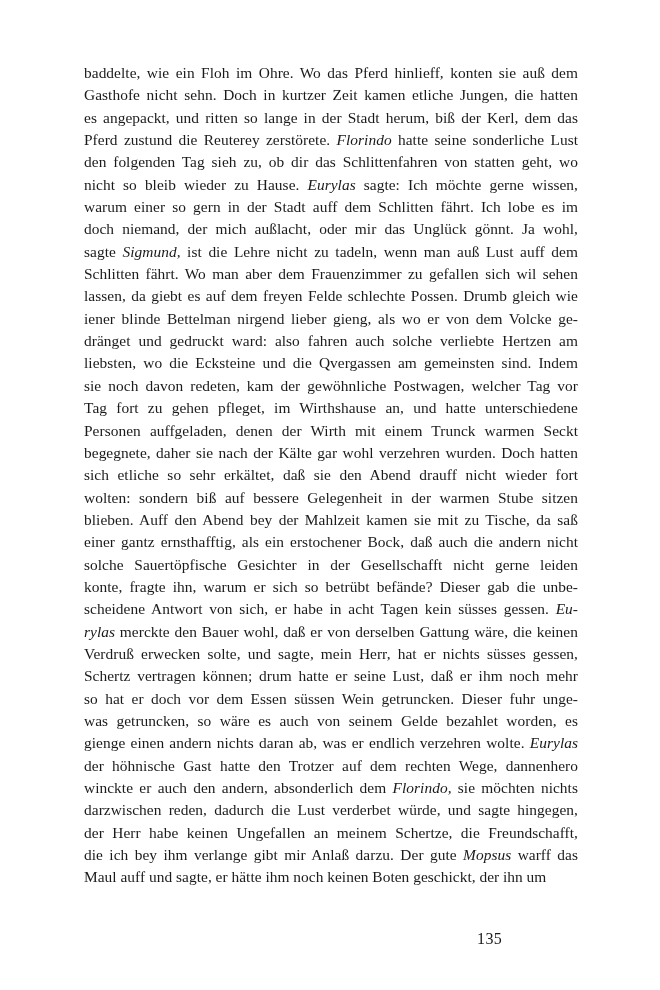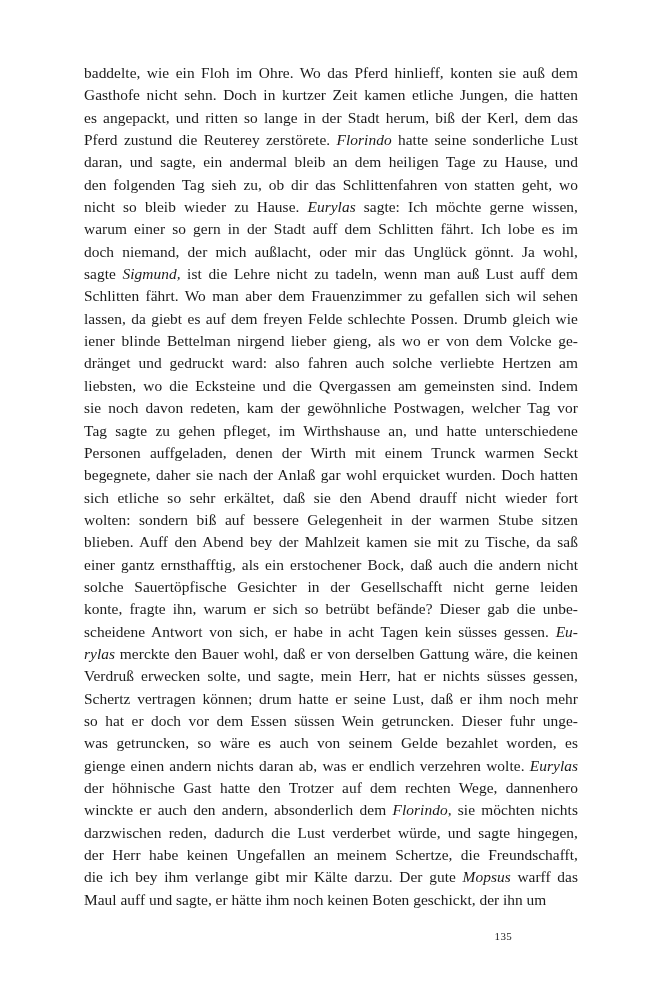--- a/index.html
+++ b/index.html
@@ -46,71 +46,70 @@
     white-space: nowrap;
   }
   .line.last {
     text-align-last: left;
   }
   em, .it {
     font-style: italic;
   }
   .folio {
     position: absolute;
-    right: 68px;
+    right: 78px;
     top: 930px;
     font-family: "Liberation Serif", "DejaVu Serif", serif;
-    font-size: 11px;
+    font-size: 16px;
     color: #1a1a1a;
     letter-spacing: 0.3px;
   }
 </style>
 </head>
 <body>
 
 <div class="page">
 
   <div class="text-block">
     <p id="body-paragraph">
         <span class="line"><span>baddelte, wie ein Floh im Ohre. Wo das Pferd hinlieff, konten sie auß dem</span></span>
         <span class="line"><span>Gasthofe nicht sehn. Doch in kurtzer Zeit kamen etliche Jungen, die hatten</span></span>
         <span class="line"><span>es angepackt, und ritten so lange in der Stadt herum, biß der Kerl, dem das</span></span>
         <span class="line"><span>Pferd zustund die Reuterey zerstörete. </span><em>Florindo</em><span> hatte seine sonderliche Lust</span></span>
-        <span class="line"><span>daran, und sagte, ein andermal bleib an dem heiligen Tage zu Hause, und</span></span>
         <span class="line"><span>den folgenden Tag sieh zu, ob dir das Schlittenfahren von statten geht, wo</span></span>
         <span class="line"><span>nicht so bleib wieder zu Hause. </span><em>Eurylas</em><span> sagte: Ich möchte gerne wissen,</span></span>
         <span class="line"><span>warum einer so gern in der Stadt auff dem Schlitten fährt. Ich lobe es im</span></span>
         <span class="line"><span>doch niemand, der mich außlacht, oder mir das Unglück gönnt. Ja wohl,</span></span>
         <span class="line"><span>sagte </span><em>Sigmund,</em><span> ist die Lehre nicht zu tadeln, wenn man auß Lust auff dem</span></span>
         <span class="line"><span>Schlitten fährt. Wo man aber dem Frauenzimmer zu gefallen sich wil sehen</span></span>
         <span class="line"><span>lassen, da giebt es auf dem freyen Felde schlechte Possen. Drumb gleich wie</span></span>
         <span class="line"><span>iener blinde Bettelman nirgend lieber gieng, als wo er von dem Volcke ge-</span></span>
         <span class="line"><span>dränget und gedruckt ward: also fahren auch solche verliebte Hertzen am</span></span>
         <span class="line"><span>liebsten, wo die Ecksteine und die Qvergassen am gemeinsten sind. Indem</span></span>
         <span class="line"><span>sie noch davon redeten, kam der gewöhnliche Postwagen, welcher Tag vor</span></span>
-        <span class="line"><span>Tag sagte zu gehen pfleget, im Wirthshause an, und hatte unterschiedene</span></span>
+        <span class="line"><span>Tag fort zu gehen pfleget, im Wirthshause an, und hatte unterschiedene</span></span>
         <span class="line"><span>Personen auffgeladen, denen der Wirth mit einem Trunck warmen Seckt</span></span>
-        <span class="line"><span>begegnete, daher sie nach der Anlaß gar wohl erquicket wurden. Doch hatten</span></span>
+        <span class="line"><span>begegnete, daher sie nach der Kälte gar wohl verzehren wurden. Doch hatten</span></span>
         <span class="line"><span>sich etliche so sehr erkältet, daß sie den Abend drauff nicht wieder fort</span></span>
         <span class="line"><span>wolten: sondern biß auf bessere Gelegenheit in der warmen Stube sitzen</span></span>
         <span class="line"><span>blieben. Auff den Abend bey der Mahlzeit kamen sie mit zu Tische, da saß</span></span>
         <span class="line"><span>einer gantz ernsthafftig, als ein erstochener Bock, daß auch die andern nicht</span></span>
         <span class="line"><span>solche Sauertöpfische Gesichter in der Gesellschafft nicht gerne leiden</span></span>
         <span class="line"><span>konte, fragte ihn, warum er sich so betrübt befände? Dieser gab die unbe-</span></span>
         <span class="line"><span>scheidene Antwort von sich, er habe in acht Tagen kein süsses gessen. </span><em>Eu-</em></span>
         <span class="line"><em>rylas</em><span> merckte den Bauer wohl, daß er von derselben Gattung wäre, die keinen</span></span>
         <span class="line"><span>Verdruß erwecken solte, und sagte, mein Herr, hat er nichts süsses gessen,</span></span>
         <span class="line"><span>Schertz vertragen können; drum hatte er seine Lust, daß er ihm noch mehr</span></span>
         <span class="line"><span>so hat er doch vor dem Essen süssen Wein getruncken. Dieser fuhr unge-</span></span>
         <span class="line"><span>was getruncken, so wäre es auch von seinem Gelde bezahlet worden, es</span></span>
         <span class="line"><span>gienge einen andern nichts daran ab, was er endlich verzehren wolte. </span><em>Eurylas</em></span>
         <span class="line"><span>der höhnische Gast hatte den Trotzer auf dem rechten Wege, dannenhero</span></span>
         <span class="line"><span>winckte er auch den andern, absonderlich dem </span><em>Florindo,</em><span> sie möchten nichts</span></span>
         <span class="line"><span>darzwischen reden, dadurch die Lust verderbet würde, und sagte hingegen,</span></span>
         <span class="line"><span>der Herr habe keinen Ungefallen an meinem Schertze, die Freundschafft,</span></span>
-        <span class="line"><span>die ich bey ihm verlange gibt mir Kälte darzu. Der gute </span><em>Mopsus</em><span> warff das</span></span>
+        <span class="line"><span>die ich bey ihm verlange gibt mir Anlaß darzu. Der gute </span><em>Mopsus</em><span> warff das</span></span>
         <span class="line last"><span>Maul auff und sagte, er hätte ihm noch keinen Boten geschickt, der ihn um</span></span>
       </p>
   </div>
 
   <div class="folio">135</div>
 
 </div>
 
 </body></html>

